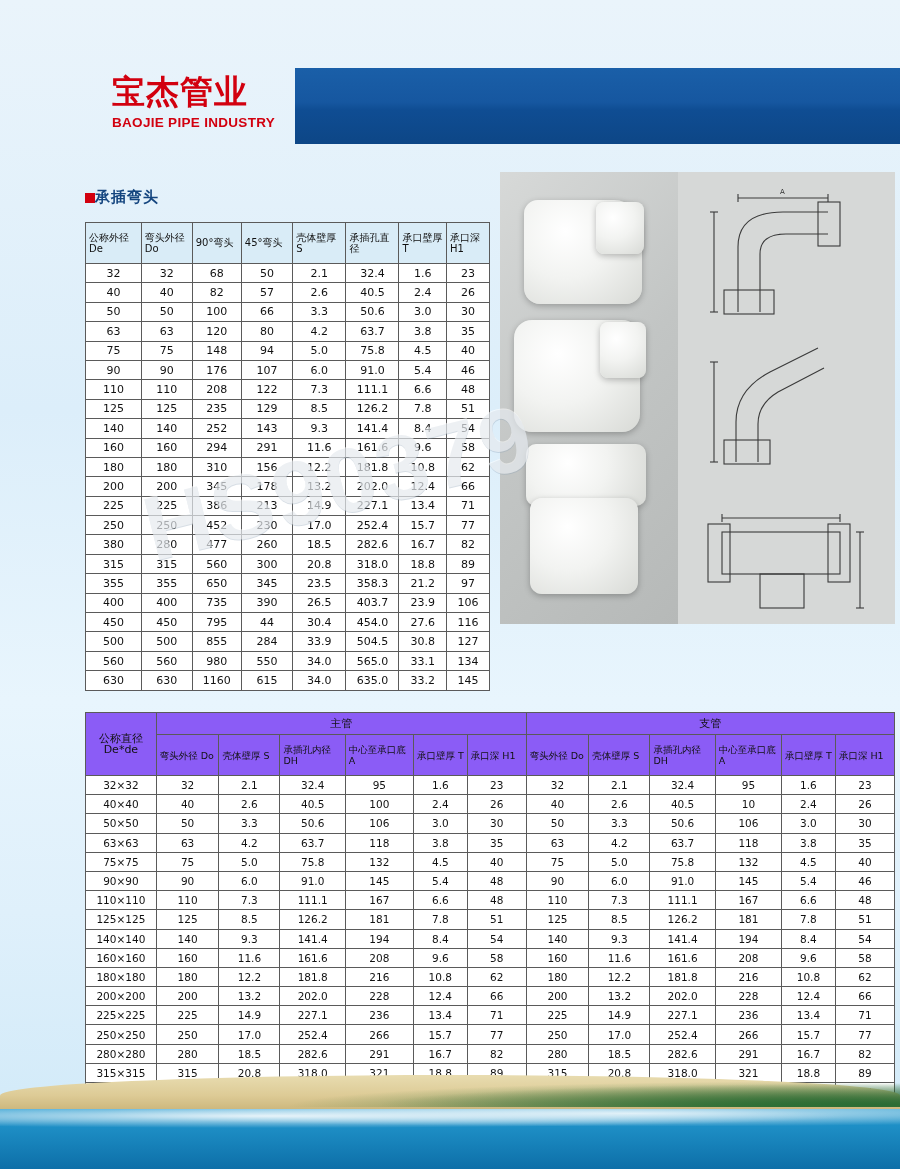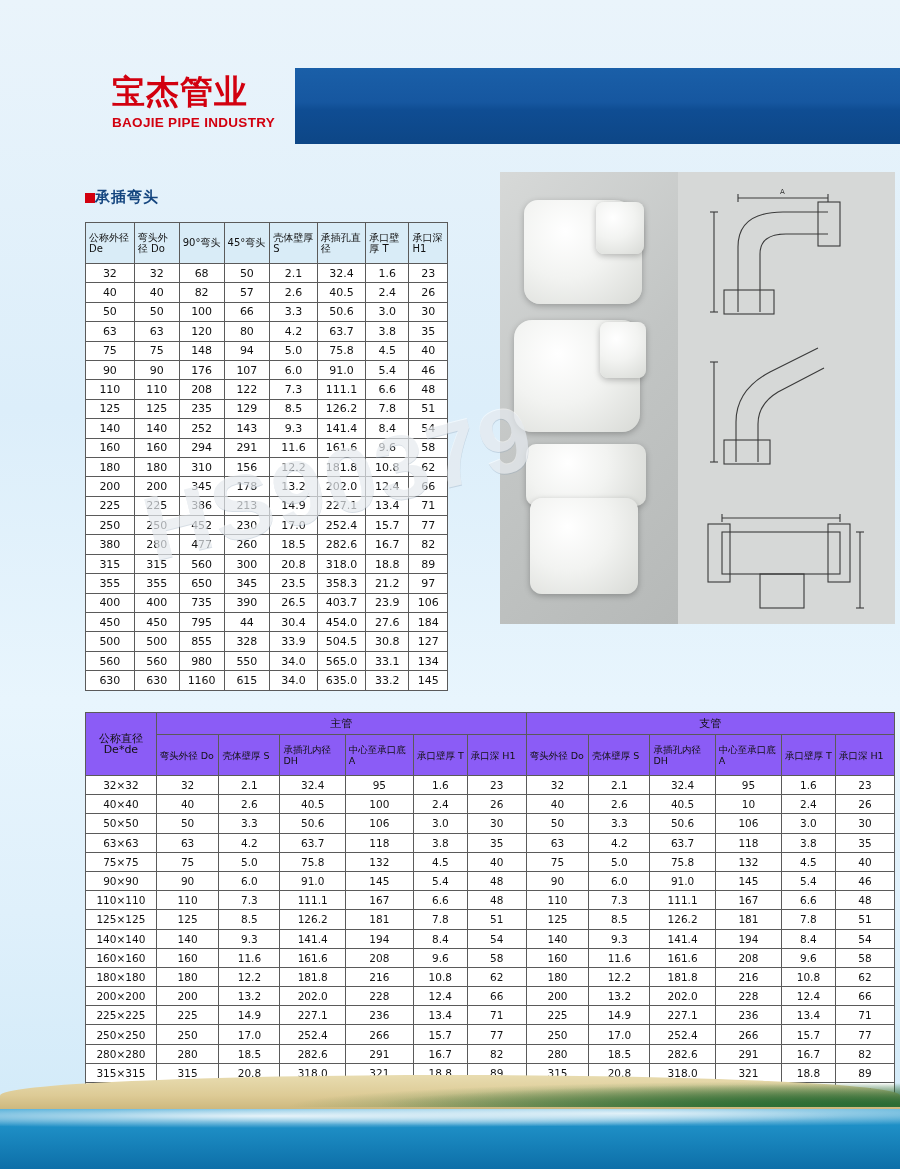--- a/index.html
+++ b/index.html
@@ -96,21 +96,21 @@
     font-weight: normal;
   }
 
   
   #elbow-table-wrap {
     position: absolute;
     left: 85px;
     top: 222px;
   }
   #elbow-table {
-    width: 363px;
+    width: 405px;
   }
   #elbow-table th {
     background: #d9ecf7;
     font-size: 10px;
     line-height: 11.5px;
     padding: 3px 2px;
     height: 34px;
   }
   #elbow-table td {
     font-size: 11px;
@@ -467,27 +467,27 @@
             <td>106</td>
           </tr>
           <tr>
             <td>450</td>
             <td>450</td>
             <td>795</td>
             <td>44</td>
             <td>30.4</td>
             <td>454.0</td>
             <td>27.6</td>
-            <td>184</td>
+            <td>116</td>
           </tr>
           <tr>
             <td>500</td>
             <td>500</td>
             <td>855</td>
-            <td>328</td>
+            <td>284</td>
             <td>33.9</td>
             <td>504.5</td>
             <td>30.8</td>
             <td>127</td>
           </tr>
           <tr>
             <td>560</td>
             <td>560</td>
             <td>980</td>
             <td>550</td>

